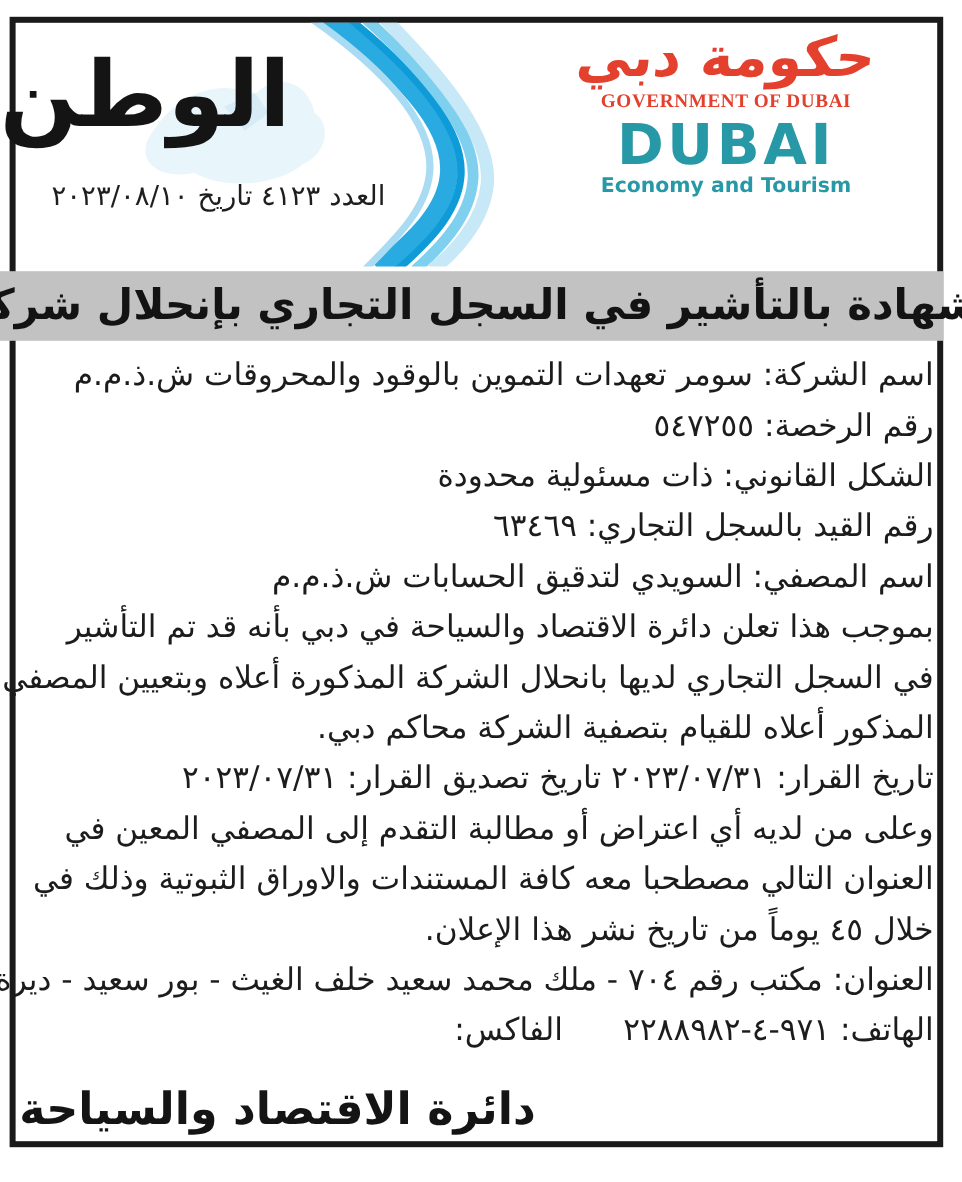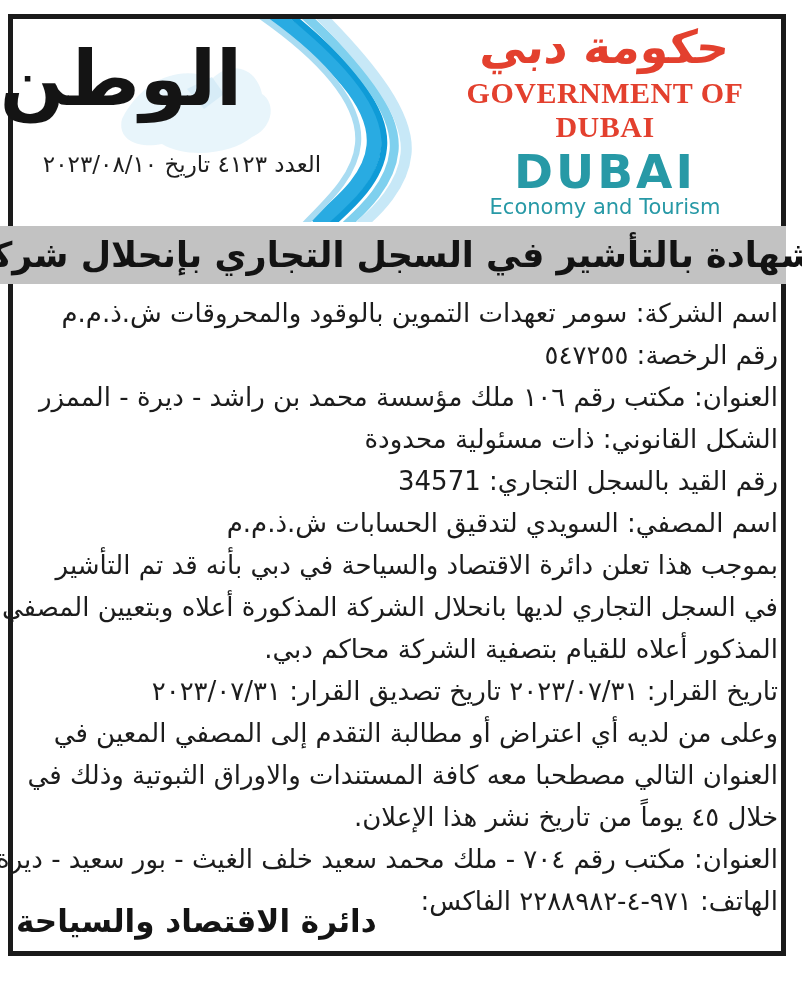--- a/index.html
+++ b/index.html
@@ -36,52 +36,52 @@
     position:absolute;left:428px;top:2px;width:330px;height:200px;
     text-align:center;
   }
   .calligraphy{
     font-size:46px;font-weight:bold;line-height:1.15;
     transform:skewX(-6deg);
     direction:rtl;
   }
   .gov-line{
     font-family:"Liberation Serif", serif;
-    font-size:30px;font-weight:bold;letter-spacing:.5px;
+    font-size:16px;font-weight:bold;letter-spacing:.5px;
     margin-top:2px;
   }
   .dubai-logo{
     font-size:47px;font-weight:bold;letter-spacing:3px;line-height:1.05;
     margin-top:3px;
   }
   .dept-ar{font-size:17px;margin-top:1px;direction:rtl;}
-  .dept-en{font-size:21px;font-weight:normal;line-height:1.1;}
+  .dept-en{font-size:17px;font-weight:bold;line-height:1.1;}
   
   .title-bar{
     position:absolute;left:0;top:226px;width:786px;height:58px;
     background:#c2c2c2;
     display:flex;align-items:center;justify-content:center;
   }
   .title-bar .headline{
     font-size:35px;font-weight:bold;color:#131313;
     direction:rtl;white-space:nowrap;
   }
   
   .notice-body{
     position:absolute;right:24px;left:34px;top:292px;
     direction:rtl;text-align:right;
     font-size:26px;color:#1c1c1c;
   }
   .body-line{height:42px;line-height:42px;white-space:nowrap;}
   .phone-number{direction:ltr;unicode-bidi:isolate;}
-  .fax-label{}
+  .fax-label{margin-right:42px;}
   
   .signature{
     position:absolute;left:16px;top:903px;
-    font-size:31px;font-weight:bold;color:#141414;
+    font-size:37px;font-weight:bold;color:#141414;
     direction:rtl;white-space:nowrap;
   }
 </style>
 </head>
 <body>
 
 <div class="page">
 
   <div class="frame"></div>
 
@@ -115,23 +115,22 @@
   </div>
 
   <div class="title-bar" style="background: rgb(194, 194, 194);">
     <div class="headline">شهادة بالتأشير في السجل التجاري بإنحلال شركة</div>
   </div>
 
   <div class="notice-body">
     <div id="body-lines">
         <div class="body-line">اسم الشركة: سومر تعهدات التموين بالوقود والمحروقات ش.ذ.م.م</div>
         <div class="body-line">رقم الرخصة: ٥٤٧٢٥٥</div>
-        <div class="body-line">العنوان: مكتب رقم ١٠٦ ملك مؤسسة محمد بن راشد - ديرة - الممزر</div>
         <div class="body-line">الشكل القانوني: ذات مسئولية محدودة</div>
-        <div class="body-line">رقم القيد بالسجل التجاري: 34571</div>
+        <div class="body-line">رقم القيد بالسجل التجاري: ٦٣٤٦٩</div>
         <div class="body-line">اسم المصفي: السويدي لتدقيق الحسابات ش.ذ.م.م</div>
         <div class="body-line">بموجب هذا تعلن دائرة الاقتصاد والسياحة في دبي بأنه قد تم التأشير</div>
         <div class="body-line">في السجل التجاري لديها بانحلال الشركة المذكورة أعلاه وبتعيين المصفي</div>
         <div class="body-line">المذكور أعلاه للقيام بتصفية الشركة محاكم دبي.</div>
         <div class="body-line">تاريخ القرار: ٢٠٢٣/٠٧/٣١ تاريخ تصديق القرار: ٢٠٢٣/٠٧/٣١</div>
         <div class="body-line">وعلى من لديه أي اعتراض أو مطالبة التقدم إلى المصفي المعين في</div>
         <div class="body-line">العنوان التالي مصطحبا معه كافة المستندات والاوراق الثبوتية وذلك في</div>
         <div class="body-line">خلال ٤٥ يوماً من تاريخ نشر هذا الإعلان.</div>
         <div class="body-line">العنوان: مكتب رقم ٧٠٤ - ملك محمد سعيد خلف الغيث - بور سعيد - ديرة</div>
       </div>

